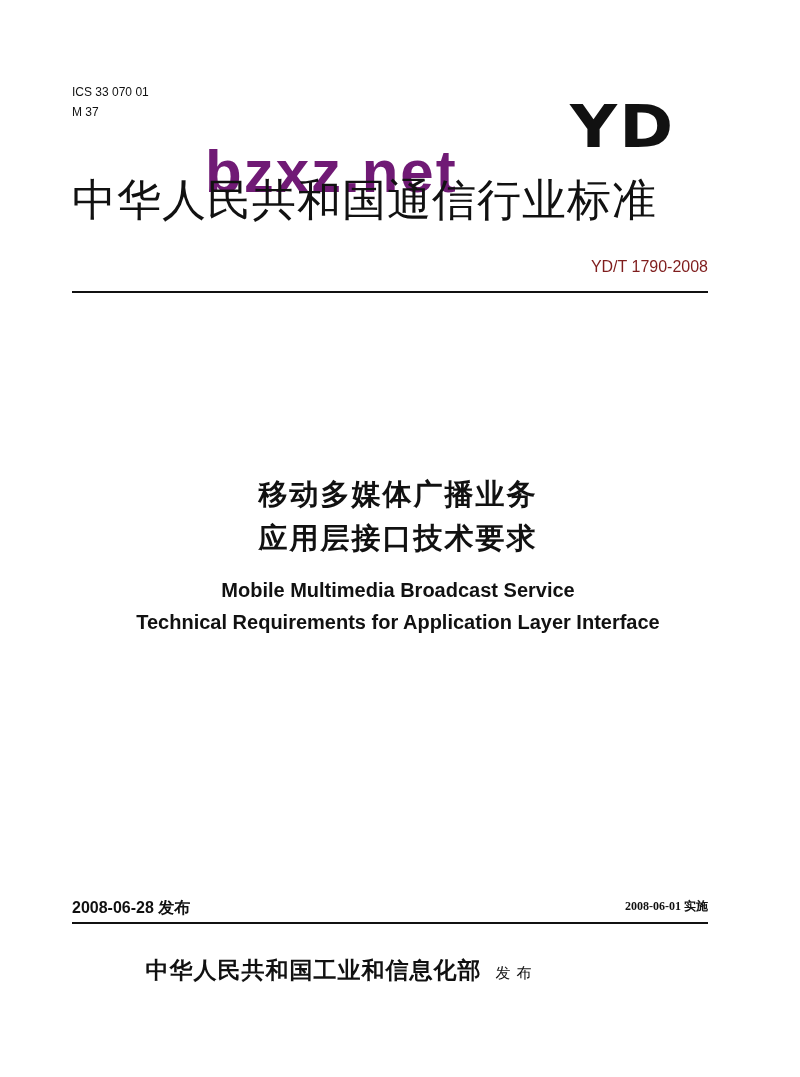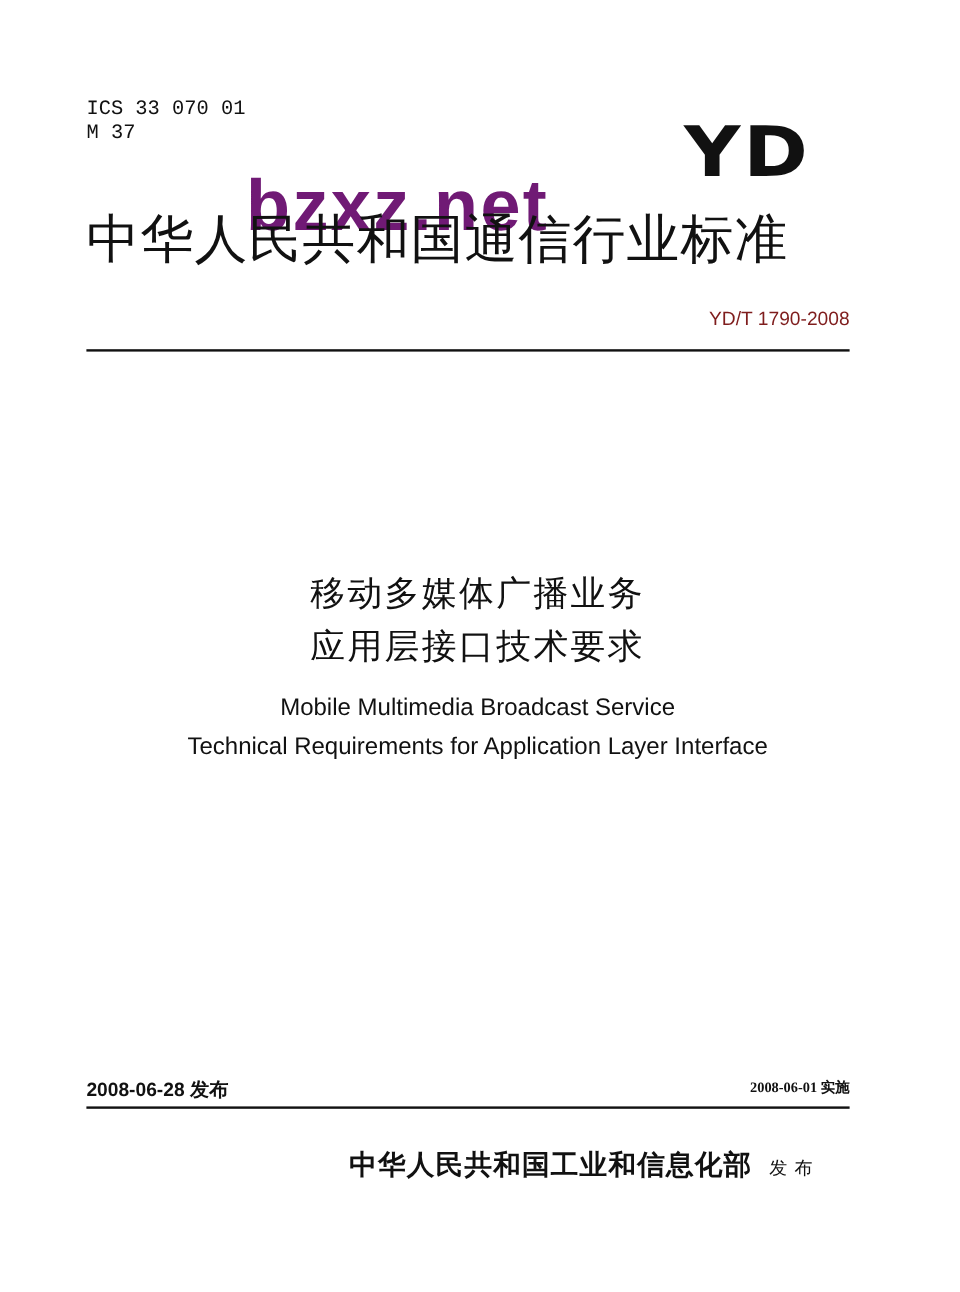--- a/index.html
+++ b/index.html
@@ -1,35 +1,35 @@
 <!DOCTYPE html>
 <html><head>
   <meta charset="utf-8">
   <style>
     html, body { margin: 0; padding: 0; }
     body {
       width: 800px; height: 1077px; background: #ffffff; position: relative; overflow: hidden;
       font-family: "DejaVu Sans", "Liberation Sans", sans-serif; color: #111;
     }
     .abs { position: absolute; }
-    .ics { left: 72px; top: 82px; font-family: Liberation Mono, monospace; font-size: 17px; line-height: 20px; color: #111; }
+    .ics { left: 72px; top: 82px; font-family: Liberation Sans, sans-serif; font-size: 12px; line-height: 20px; color: #111; }
     .yd-logo { left: 570px; top: 96px; font-family: "DejaVu Sans", sans-serif; font-weight: bold; font-size: 58px; letter-spacing: 2px; line-height: 62px; color: #111; transform: scaleX(1.12); transform-origin: left top; }
     .watermark { left: 205px; top: 132px; font-family: "Liberation Sans", sans-serif; font-weight: bold; font-size: 60px; color: #701a75; letter-spacing: 2px; line-height: 80px; z-index: 0; }
     .main-title { left: 72px; top: 170px; font-size: 44px; line-height: 60px; letter-spacing: 1px; color: #111; z-index: 1; }
     .std-number { right: 92px; top: 258px; font-family: "Liberation Sans", sans-serif; font-size: 16px; color: #7f1d1d; }
     .rule-top { left: 72px; top: 291px; width: 636px; height: 2px; background: #111; }
-    .title-block { left: 0; width: 796px; text-align: center; }
+    .title-block { left: 0; width: 796px; text-align: center; font-weight: bold; }
     .cn-title-1 { top: 474px; font-size: 29px; line-height: 40px; letter-spacing: 2px; }
     .cn-title-2 { top: 518px; font-size: 29px; line-height: 40px; letter-spacing: 2px; }
     .en-title-1 { top: 576px; font-family: "Liberation Sans", sans-serif; font-size: 20px; line-height: 28px; }
     .en-title-2 { top: 608px; font-family: "Liberation Sans", sans-serif; font-size: 20px; line-height: 28px; }
     .issue-date { left: 72px; top: 898px; font-family: "Liberation Sans", sans-serif; font-size: 16px; font-weight: bold; }
     .impl-date { right: 92px; top: 898px; font-family: Liberation Serif, serif; font-size: 12px; font-weight: bold; }
     .rule-bottom { left: 72px; top: 922px; width: 636px; height: 2px; background: #111; }
-    .publisher { left: 0; width: 683px; text-align: right; top: 955px; }
+    .publisher { left: 0; width: 683px; text-align: center; top: 955px; }
     .publisher .org { font-family: "DejaVu Serif", serif; font-weight: bold; font-size: 23px; letter-spacing: 1px; }
     .publisher .verb { font-size: 15px; margin-left: 14px; letter-spacing: 6px; }
   </style>
 </head>
 <body>
 
 <div class="abs ics">
   <div>ICS 33 070 01</div>
   <div>M 37</div>
 </div>

